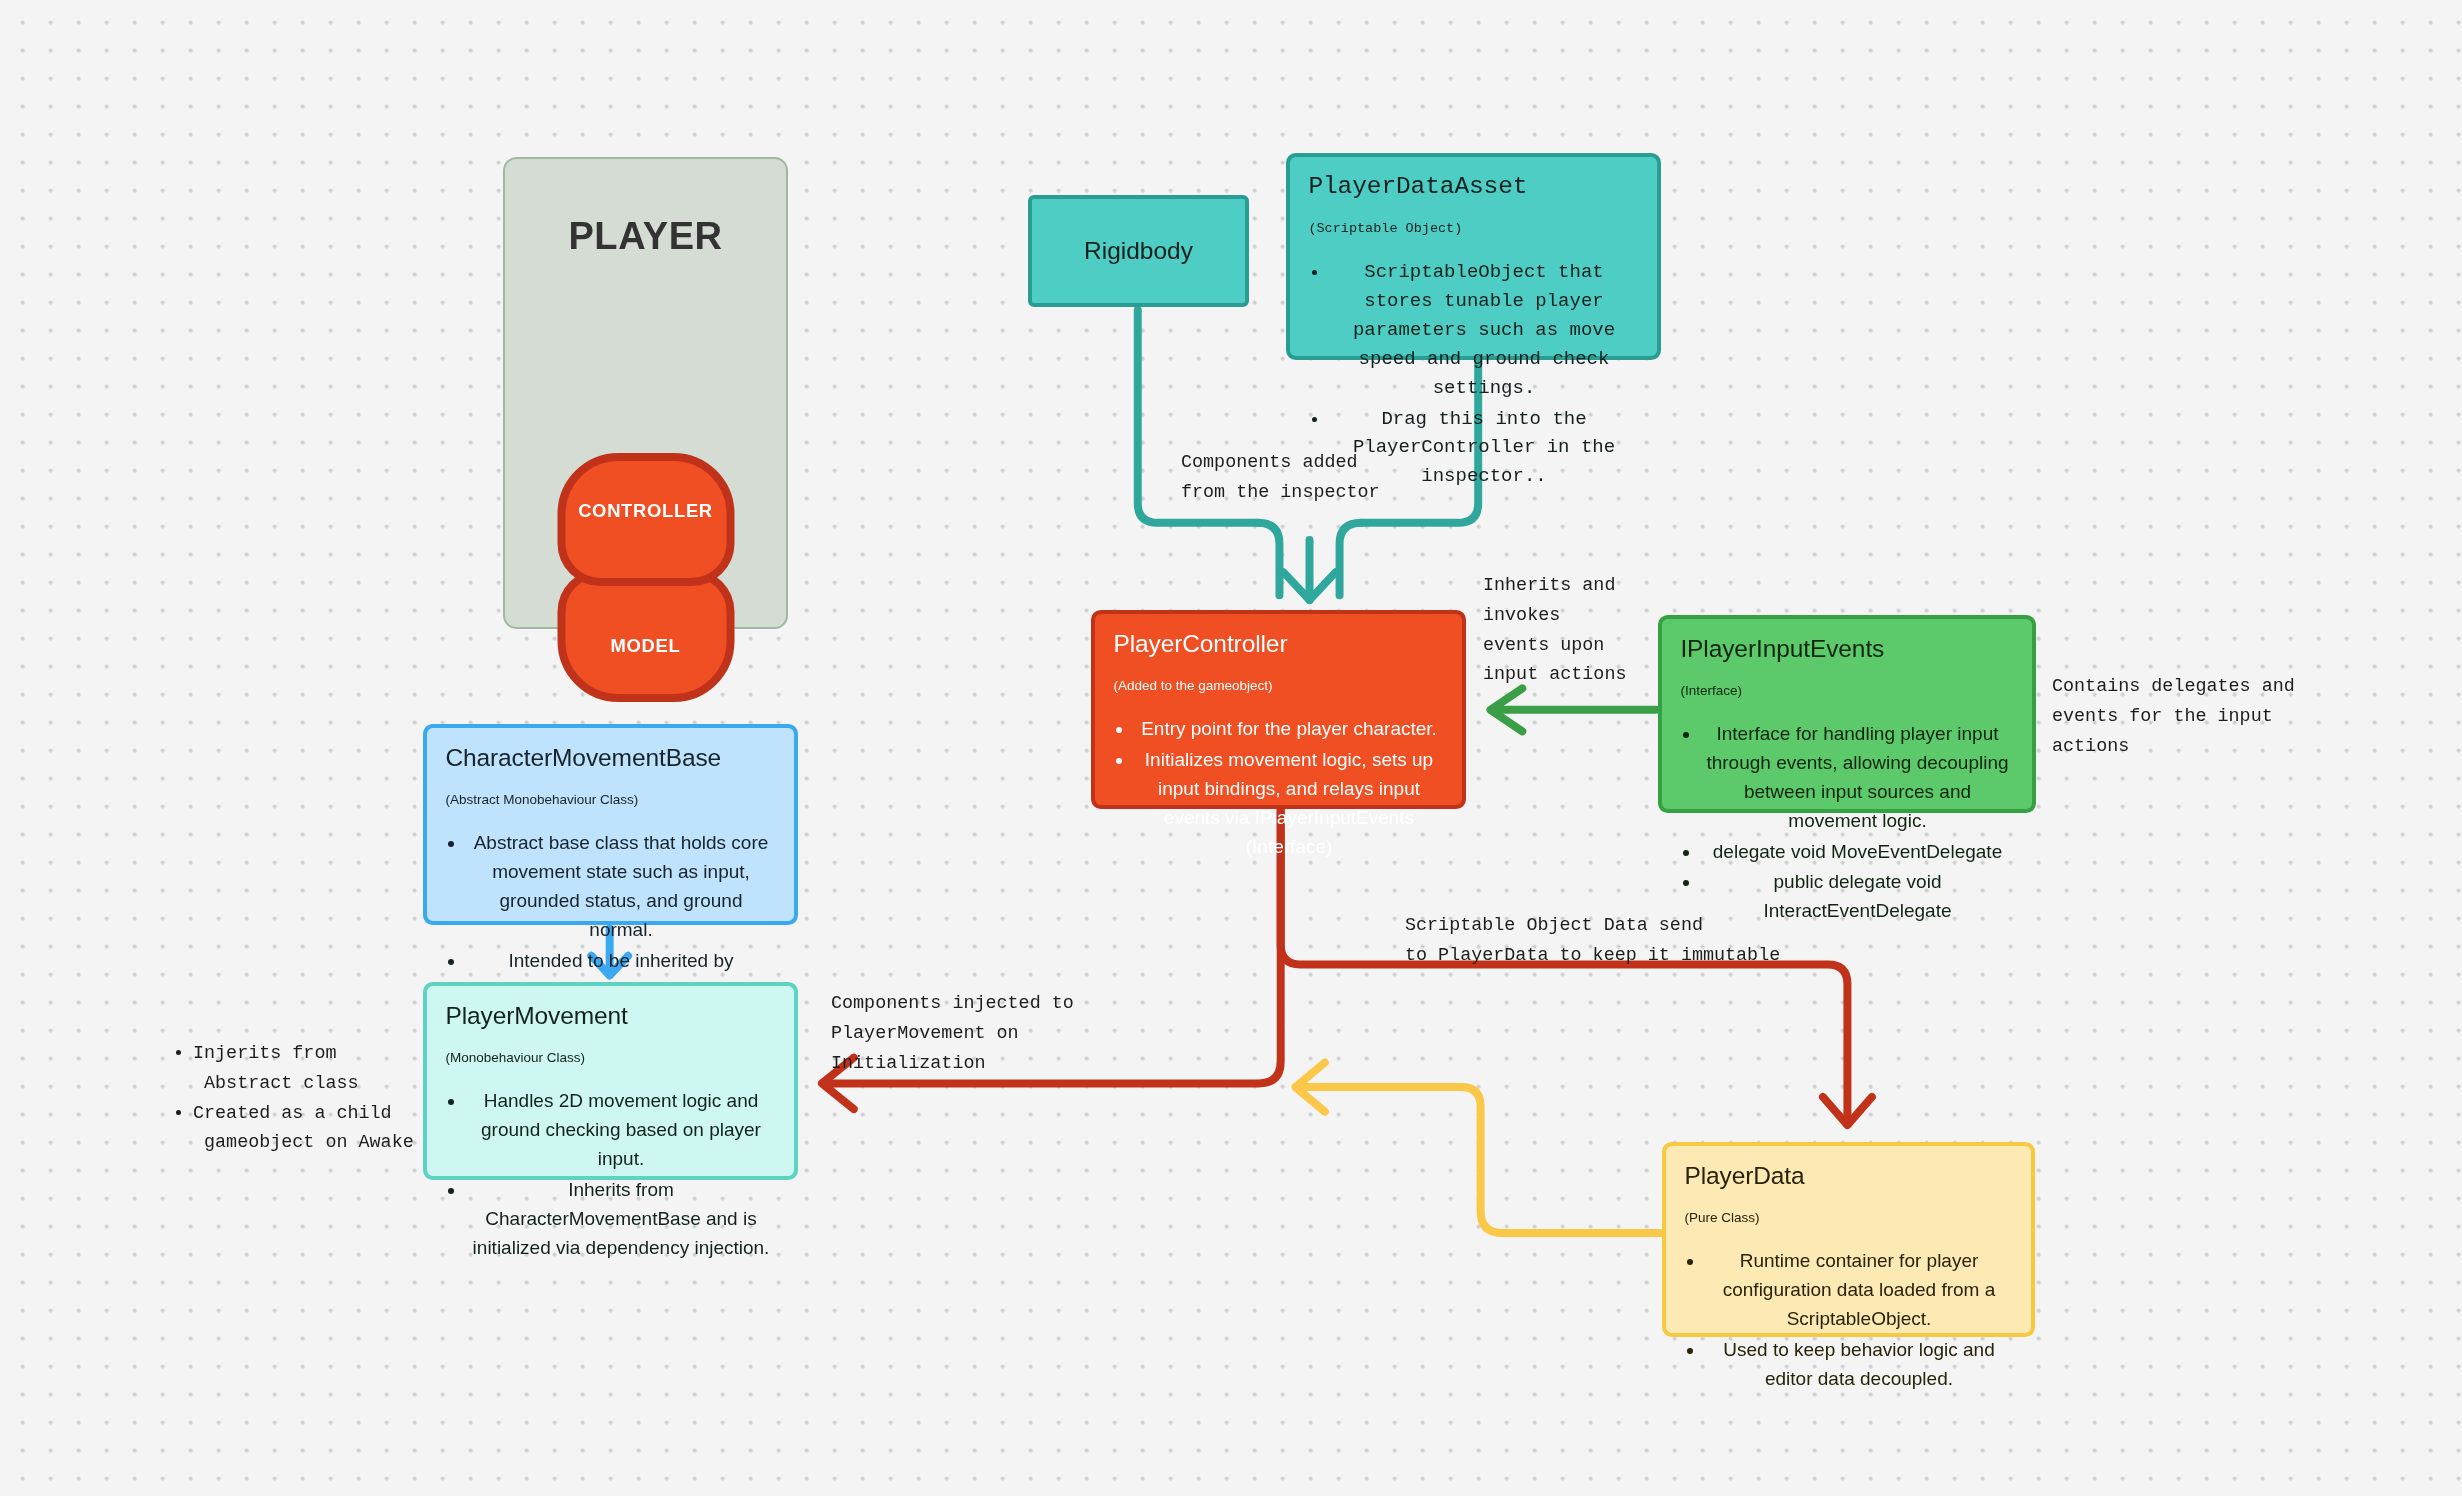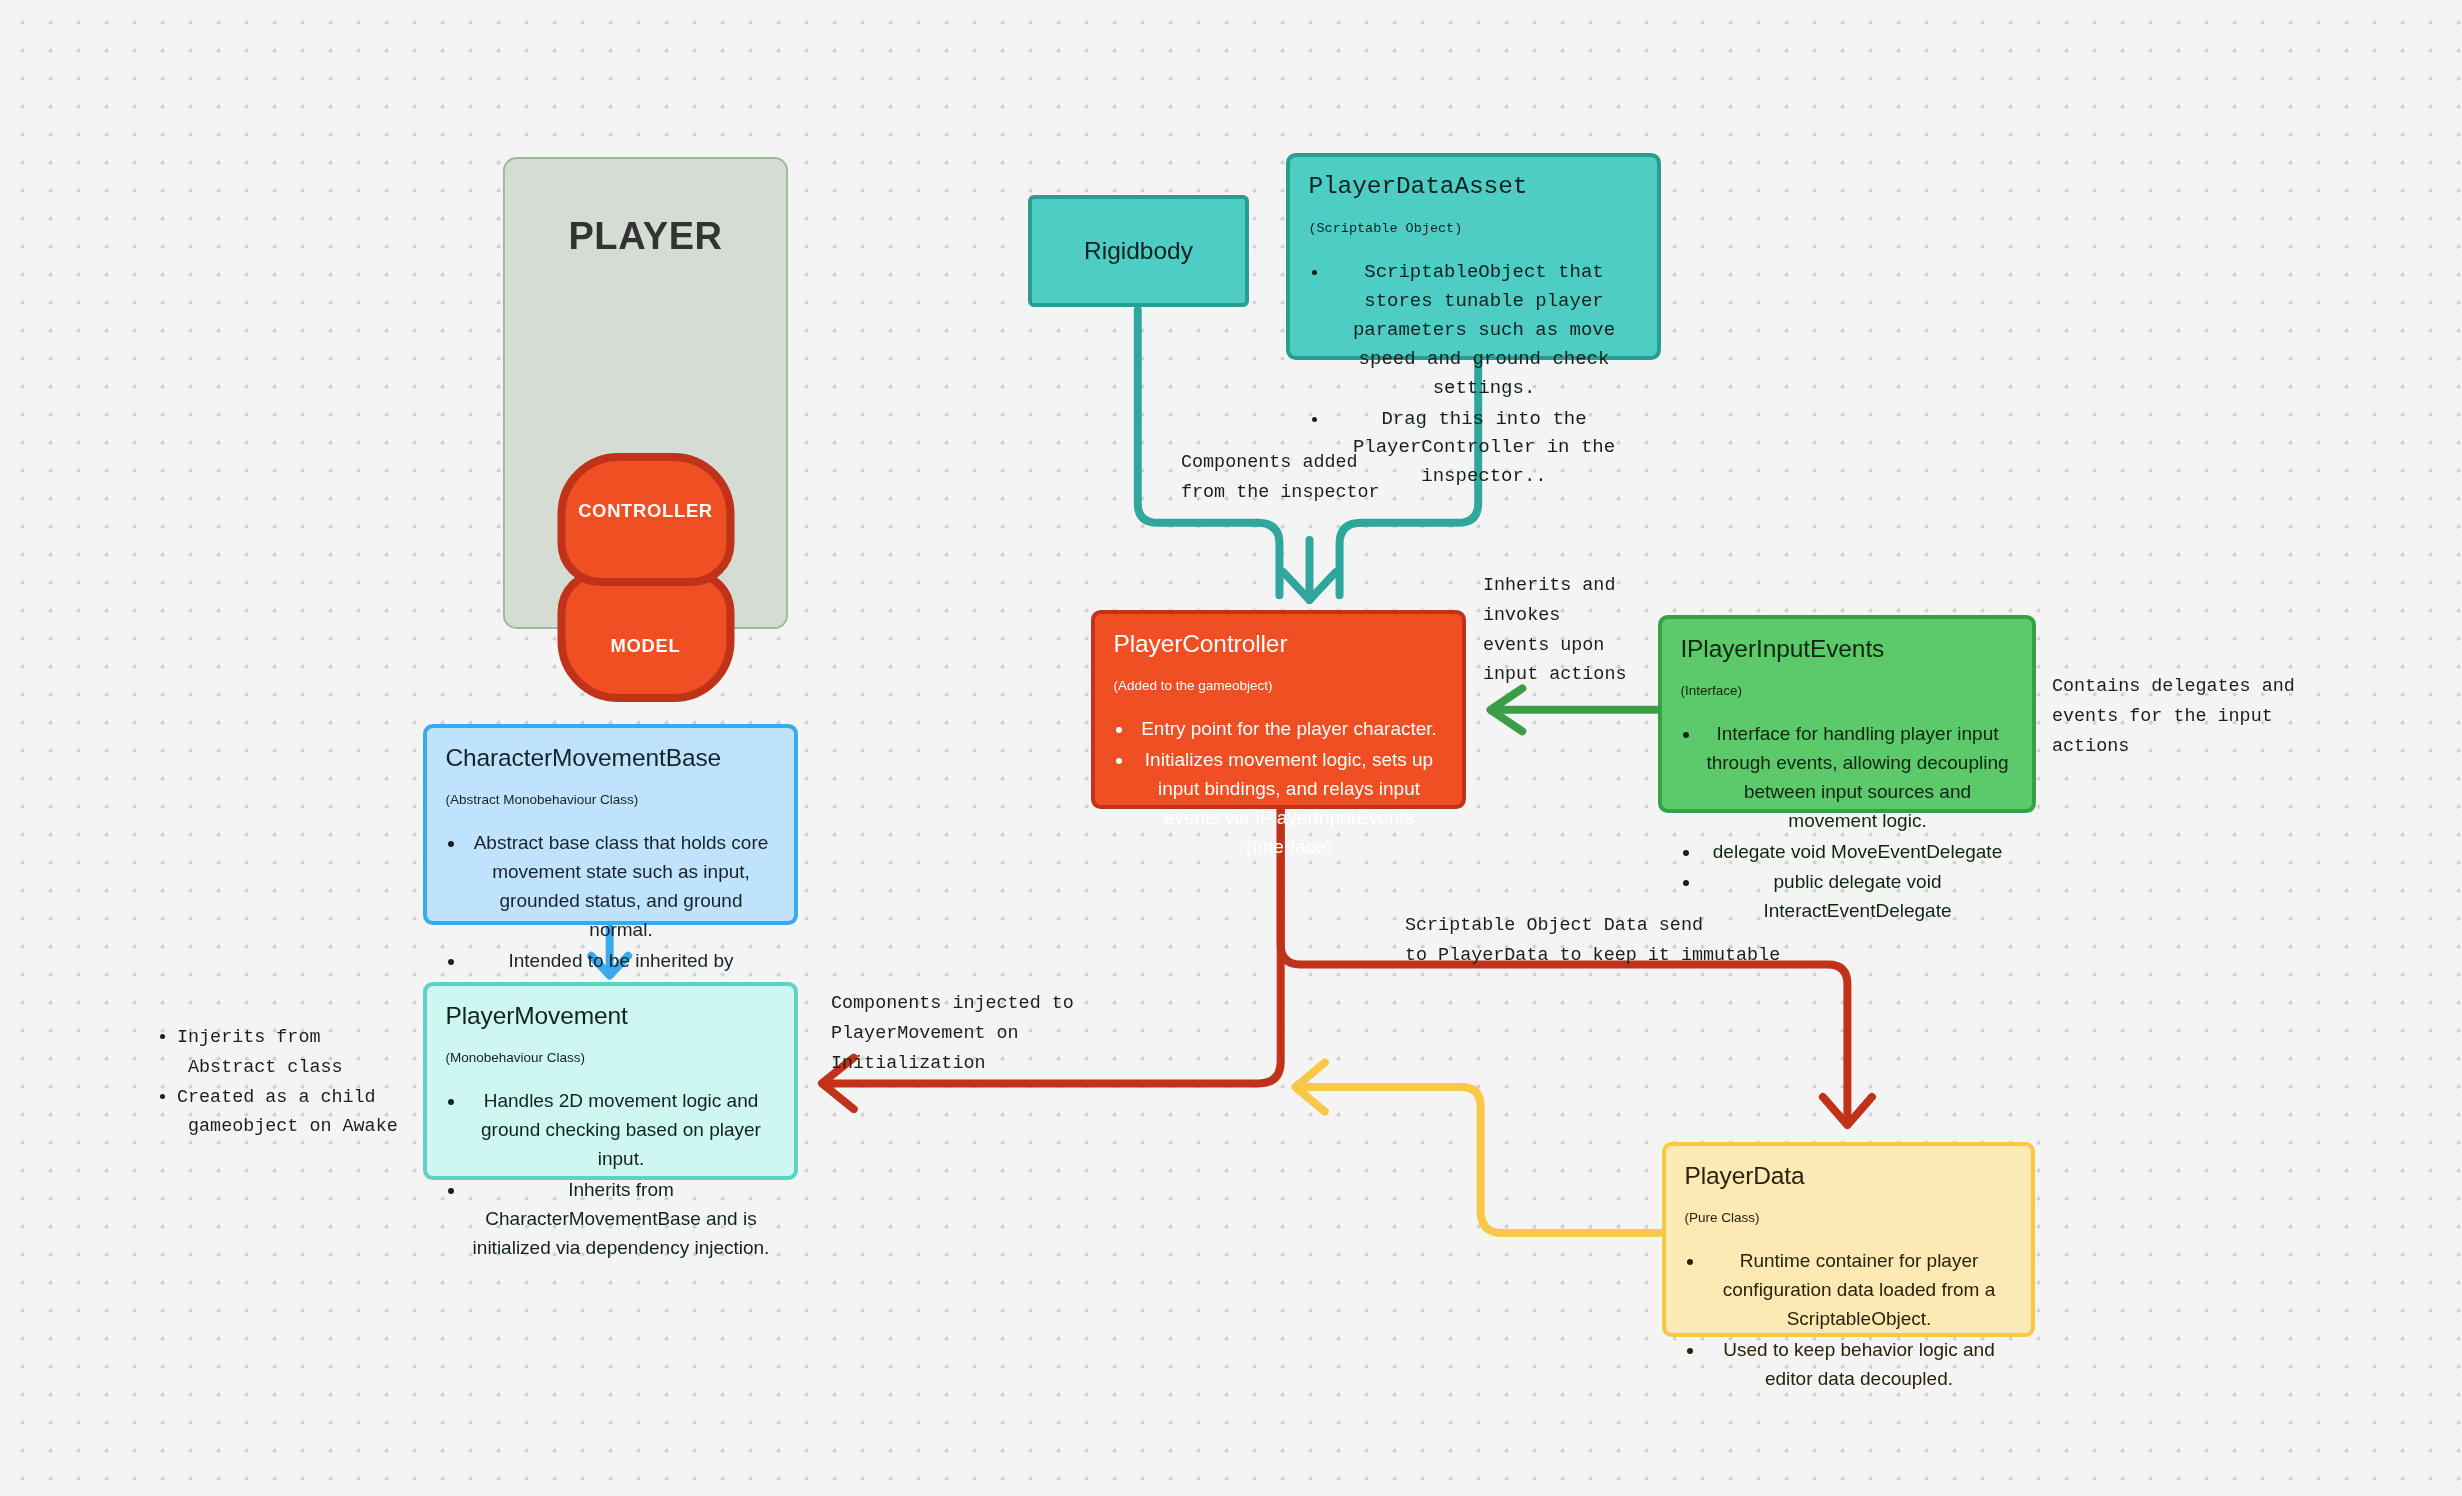--- a/index.html
+++ b/index.html
@@ -133,21 +133,21 @@
     line-height: 1.62;
     color: #1d1d1d;
     white-space: pre;
   }
   .note-list {
     position: absolute;
     font-family: "Liberation Mono", "DejaVu Sans Mono", monospace;
     font-size: 18.4px;
     line-height: 1.62;
     color: #1d1d1d;
-    margin: 0;
+    margin: 16px;
     padding-left: 16px;
     list-style: disc;
   }
   .note-list li { white-space: pre; }
 </style>
 </head>
 <body>
 
 <div id="canvas">
 

